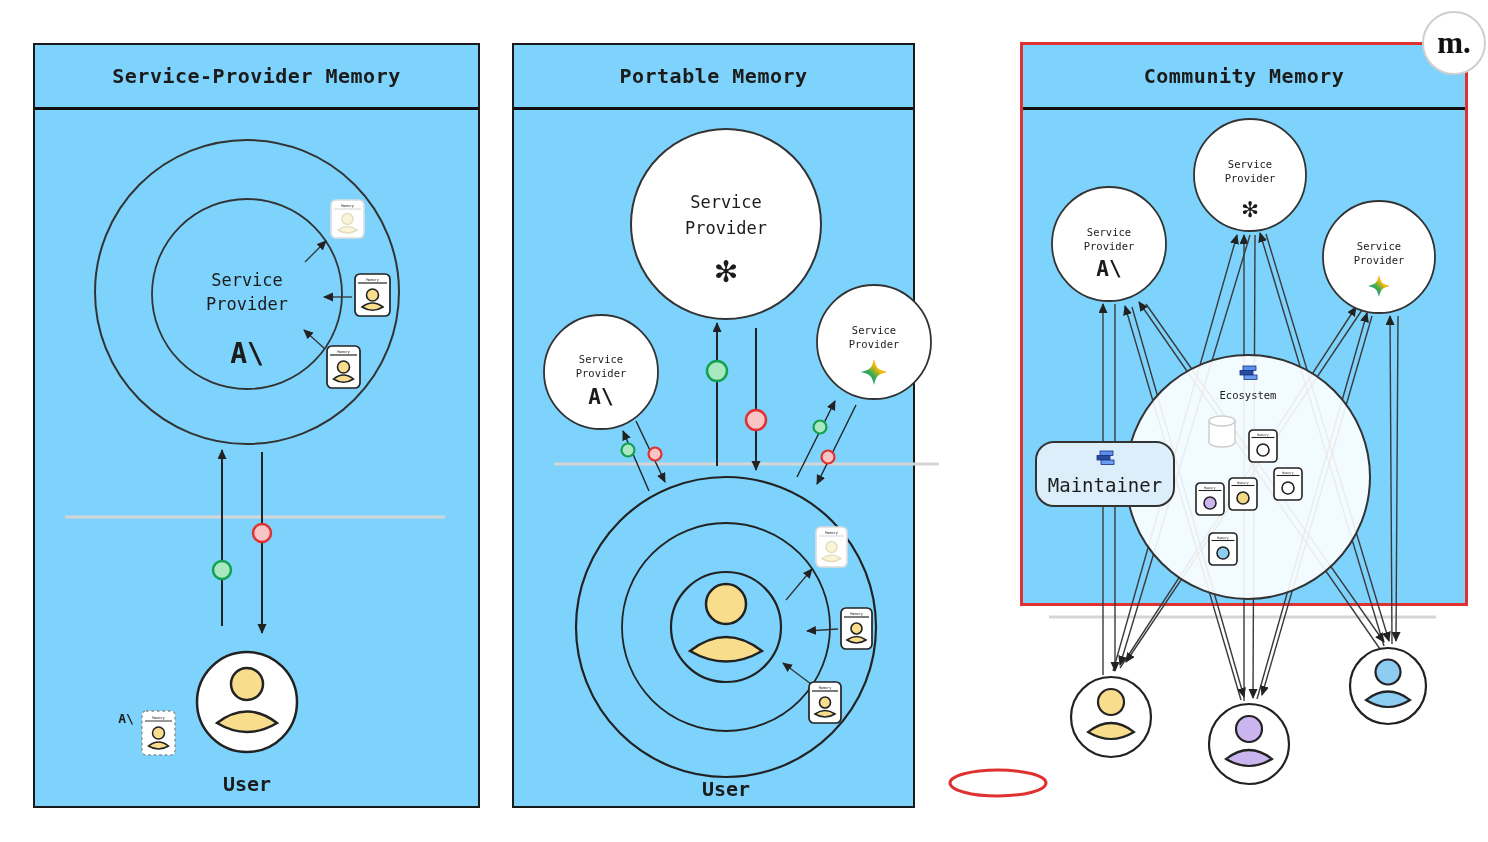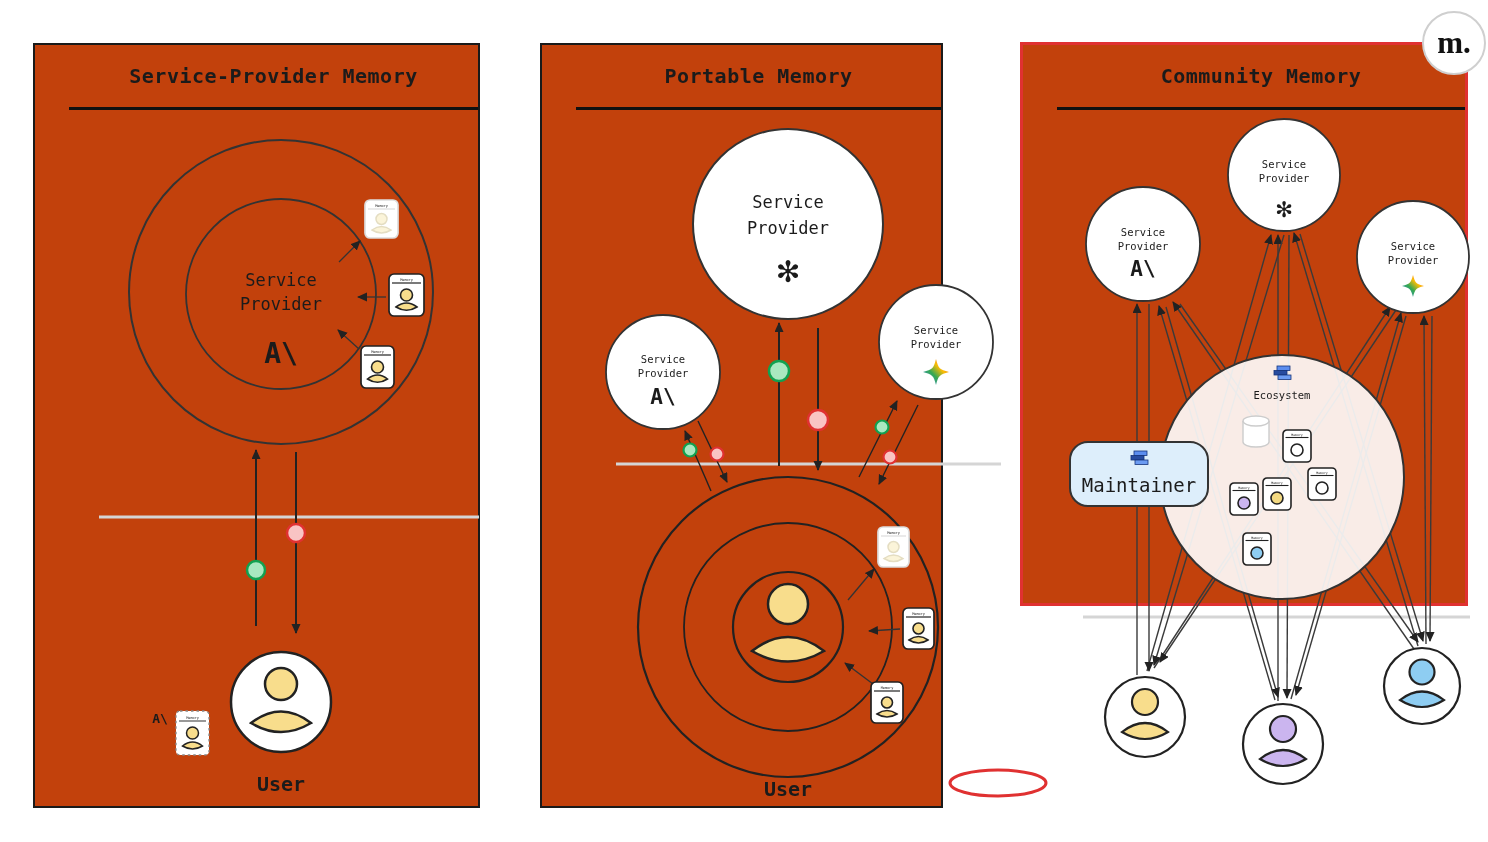--- a/index.html
+++ b/index.html
@@ -1,18 +1,18 @@
 <!DOCTYPE html>
 <html><head>
 <meta charset="utf-8">
 <style>
   html,body{margin:0;padding:0;background:#ffffff;}
   .canvas{position:relative;width:1488px;height:842px;background:#ffffff;overflow:hidden;
           font-family:"DejaVu Sans Mono",monospace;color:#1b1b1b;}
-  .panel{position:absolute;box-sizing:border-box;background:#c2410c;padding-left:34px;}
+  .panel{position:absolute;box-sizing:border-box;background:#7dd3fc;}
   .panel.black{border:2px solid #1a1a1a;}
   .panel.red{border:3px solid #e03131;}
   .panel-title{height:62px;line-height:62px;text-align:center;font-size:20px;font-weight:bold;
                border-bottom:3px solid #111;letter-spacing:0.5px;white-space:nowrap;}
   .panel svg{display:block;}
   svg text{font-family:"DejaVu Sans Mono",monospace;fill:#1b1b1b;}
   .badge{position:absolute;left:1422px;top:11px;width:60px;height:60px;border-radius:50%;
          background:#ffffff;border:2px solid #cfcfcf;display:flex;align-items:center;justify-content:center;
          font-family:"Liberation Serif","DejaVu Serif",serif;font-weight:bold;font-size:31px;color:#111;
          z-index:10;}
@@ -89,21 +89,21 @@
         <line x1="3" y1="10" x2="30" y2="10" stroke="#444" stroke-width="1.1"></line>
         <text x="16.5" y="8" font-size="3.5" text-anchor="middle" fill="#555">Memory</text>
         <circle cx="16.5" cy="22" r="6" fill="#f8dd8c" stroke="#222" stroke-width="1.5"></circle>
         <path d="M6.5,35 Q16.5,27 26.5,35 Q16.5,41 6.5,35 Z" fill="#f8dd8c" stroke="#222" stroke-width="1.5"></path>
       </g>
 
       <text x="212" y="681" font-size="20" font-weight="bold" text-anchor="middle">User</text>
     </svg>
   </div>
 
-  <div class="panel black" style="left:540px;top:43px;width:403px;height:765px;">
+  <div class="panel black" style="left:512px;top:43px;width:403px;height:765px;">
     <div class="panel-title">Portable Memory</div>
     <svg width="443" height="696" viewBox="0 0 443 696">
       <defs>
         <marker id="ah2" markerUnits="userSpaceOnUse" markerWidth="12" markerHeight="10" refX="9" refY="4.5" orient="auto">
           <path d="M0,0 L10,4.5 L0,9 z" fill="#222"></path>
         </marker>
         <linearGradient id="gemgrad" x1="0" y1="1" x2="1" y2="0">
           <stop offset="0" stop-color="#4285F4"></stop>
             <stop offset="0.4" stop-color="#34A853"></stop>
           <stop offset="0.65" stop-color="#FBBC05"></stop>

